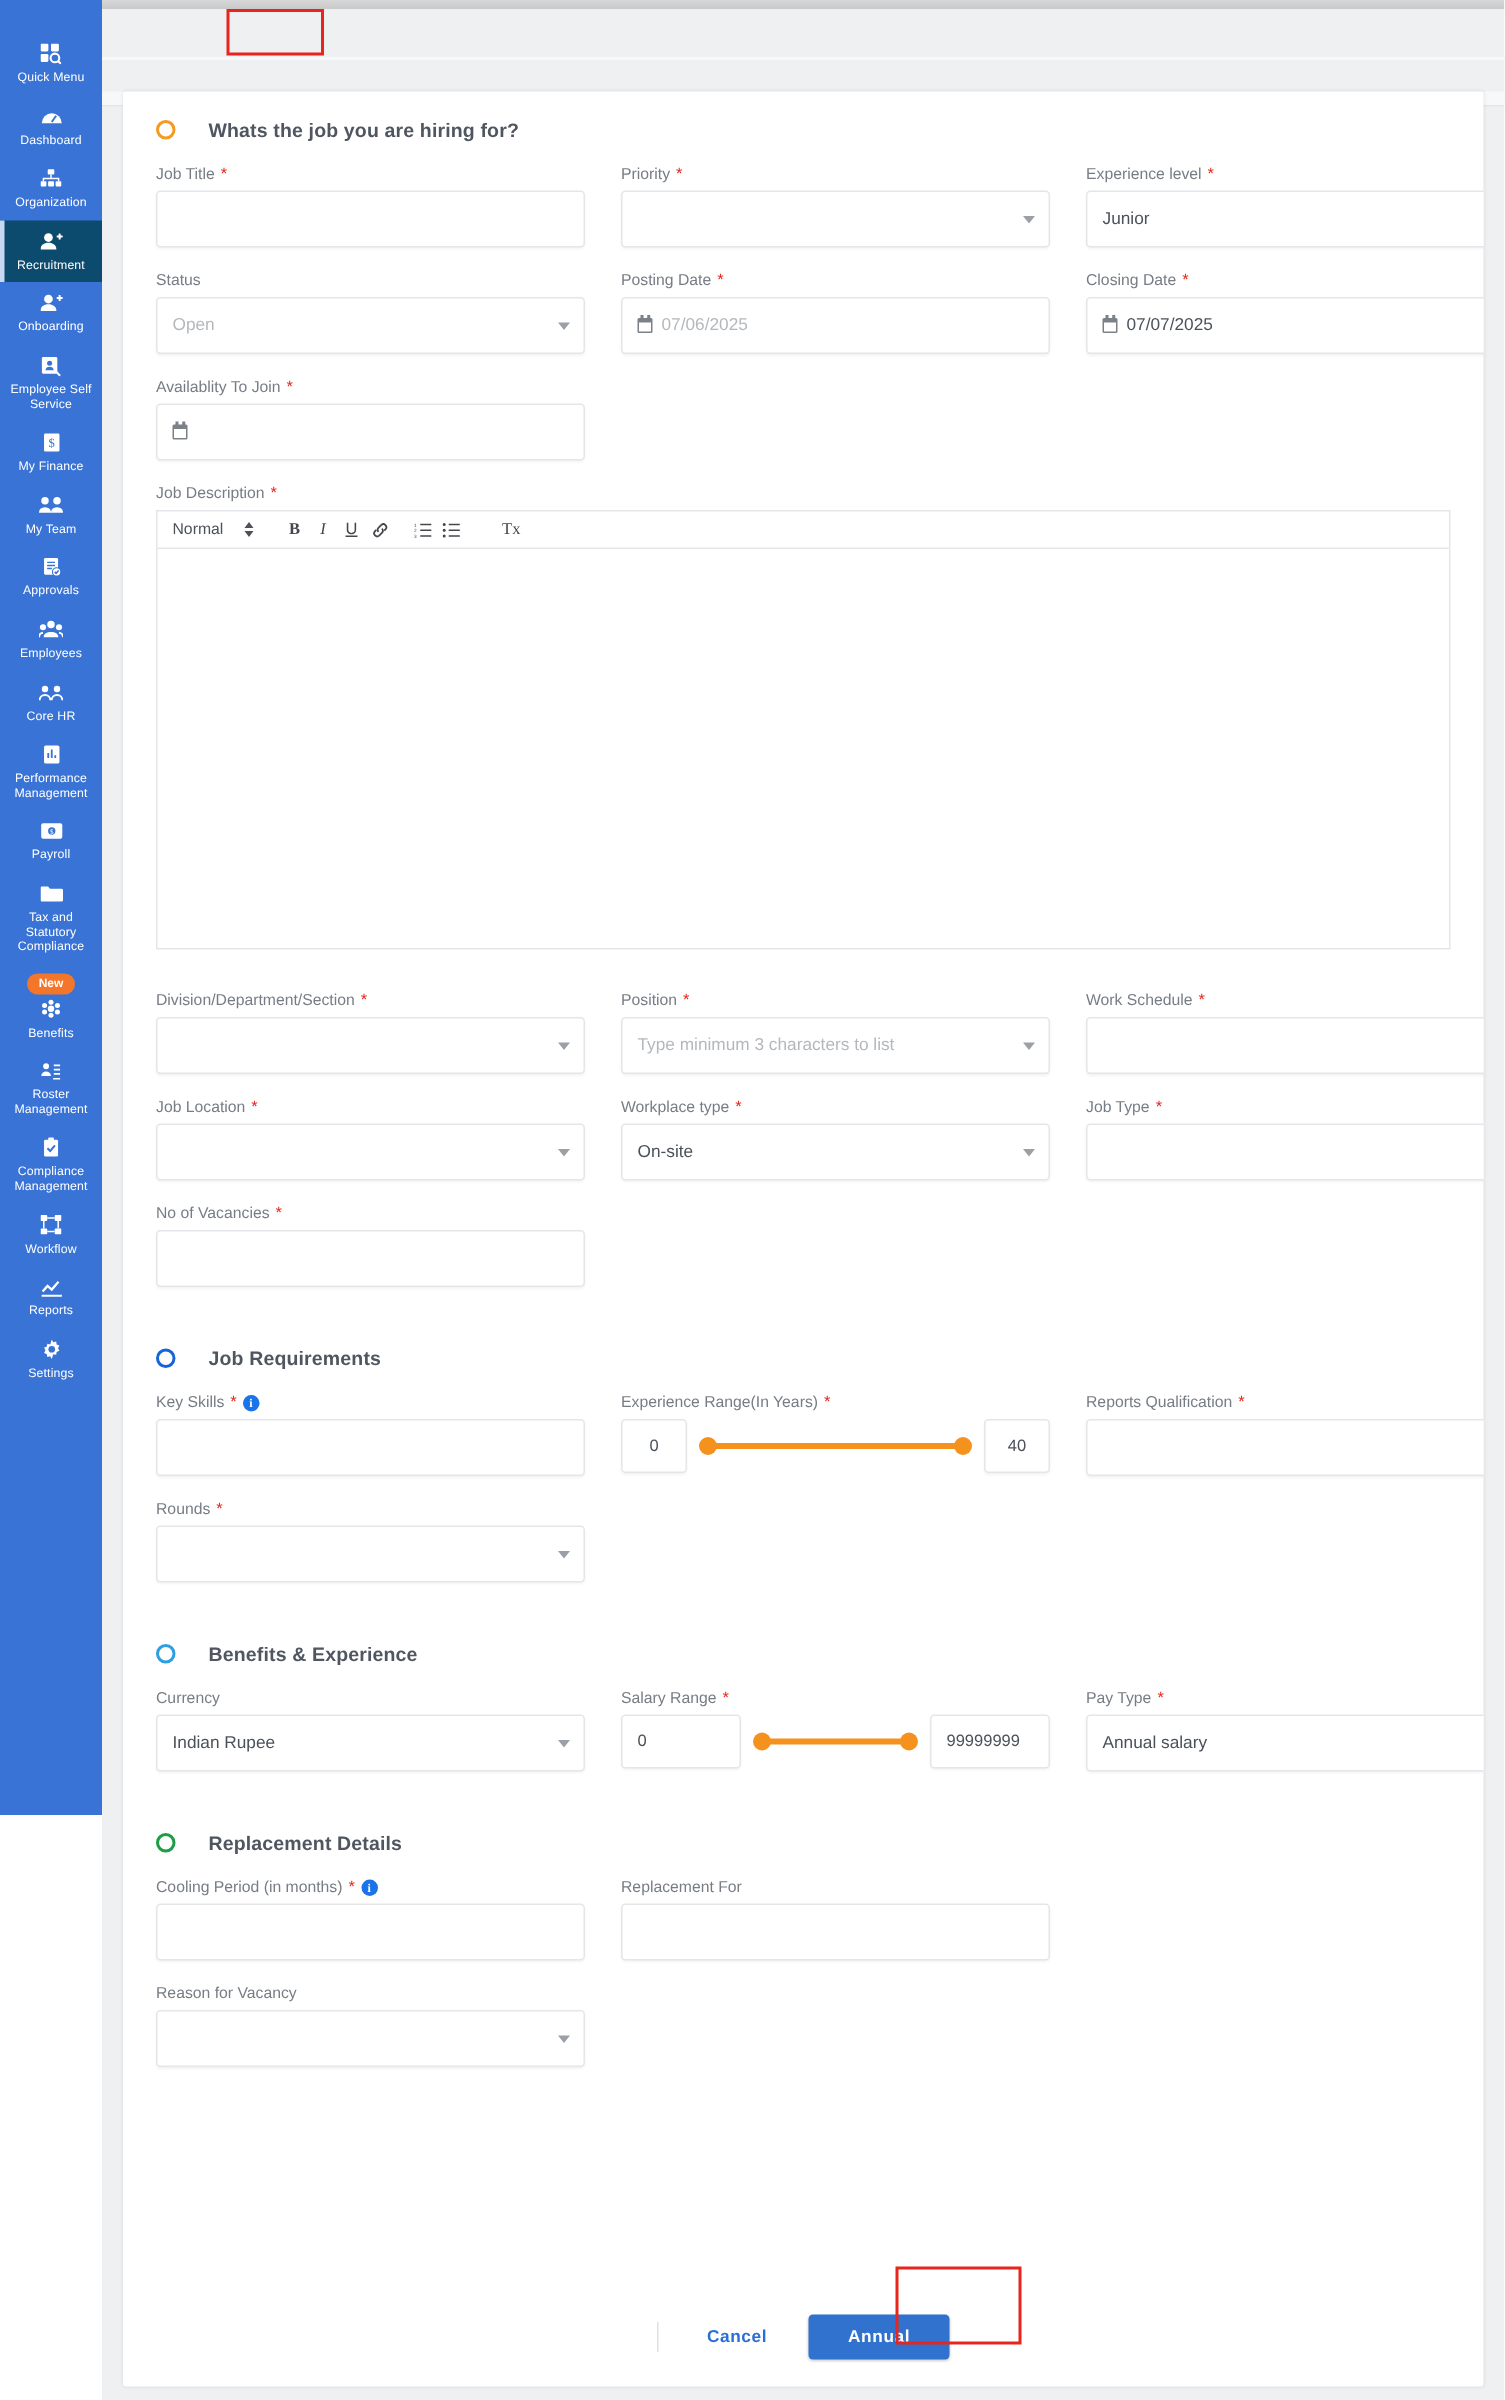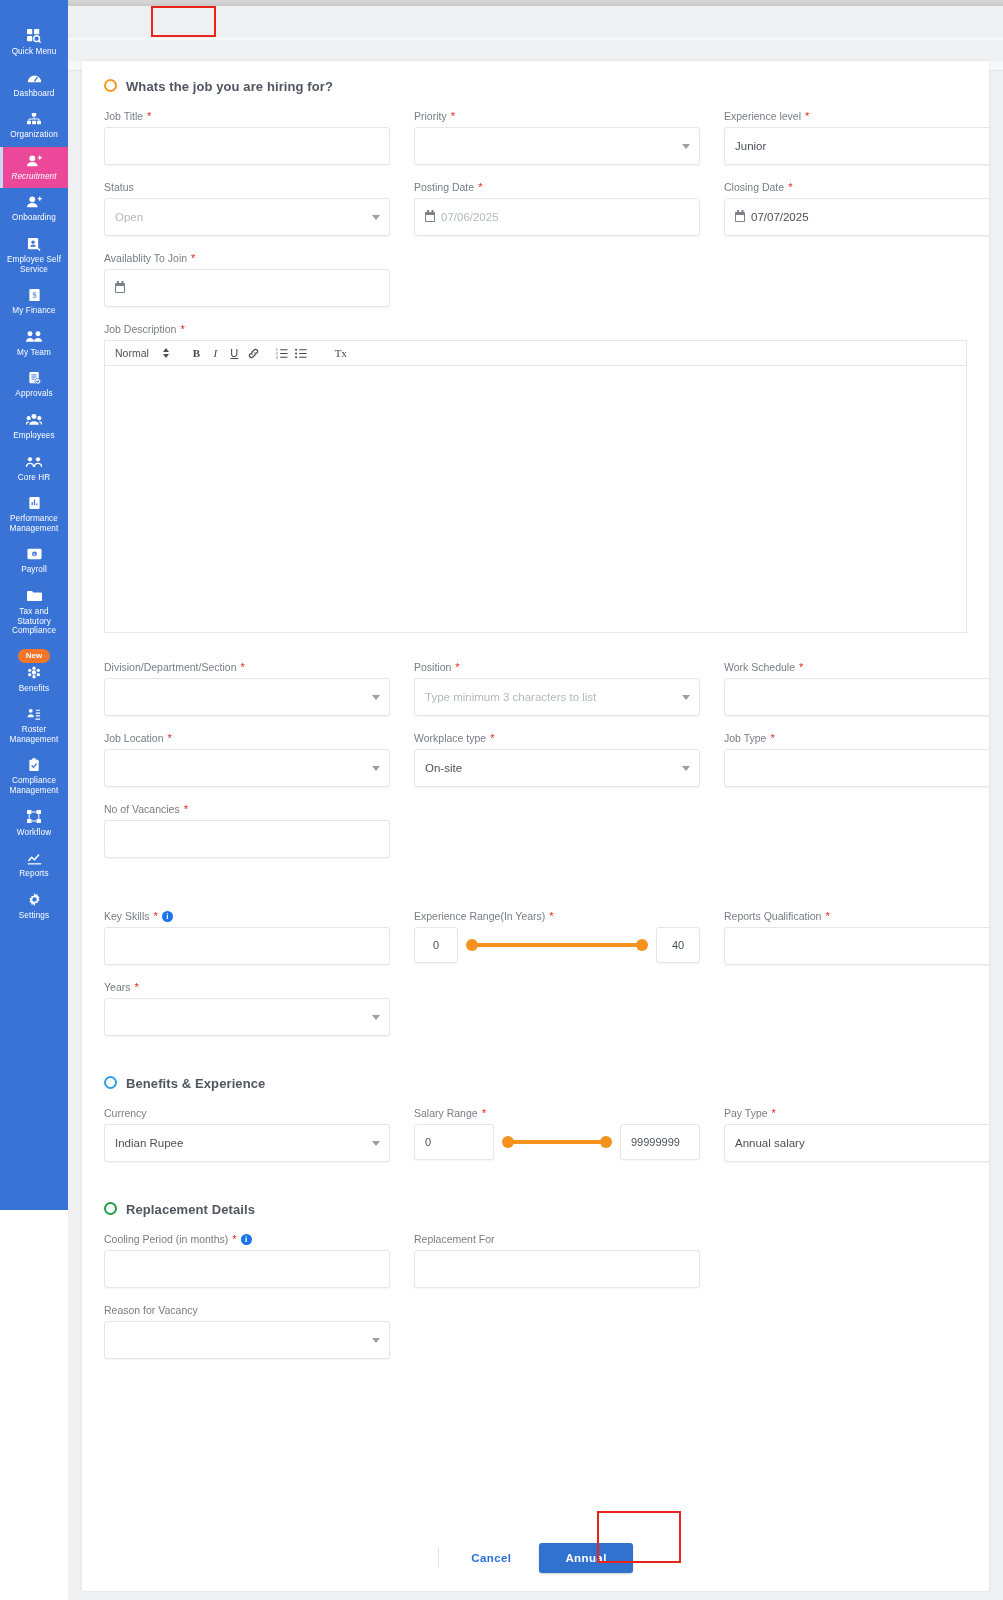--- a/index.html
+++ b/index.html
@@ -25,21 +25,21 @@
   }
   .nav-item {
     display:flex; flex-direction:column;
     align-items:center; justify-content:flex-start;
     color:#ffffff;
     padding:6px 2px 7px 2px;
     position:relative;
     cursor:pointer;
     min-height:40px;
   }
-  .nav-item.active { background:#ec4899;font-style:italic; }
+  .nav-item.active { background:#0c4a6e; }
   .nav-item.active::before {
     content:""; position:absolute; left:0; top:0; bottom:0;
     width:3px; background:#c8d8f2;
   }
   .nav-ico {
     font-size:13px; line-height:14px;
     height:16px; display:flex; align-items:center; justify-content:center;
     margin-bottom:3px;
   }
   .nav-ico svg { display:block; }
@@ -103,21 +103,21 @@
     position:absolute; left:14px; top:61px;
     width:907px; height:1530px;
     background:#ffffff;
     border-radius:2px;
     box-shadow:0 0 3px rgba(0,0,0,.09);
     overflow:hidden;
   }
 
   
   .section-head {
-    display:flex; align-items:flex-start; gap:9px;
+    display:flex; align-items:center; gap:22px;
     margin:0 0 4px 0;
   }
   .sec-circle {
     width:13px; height:13px; border-radius:50%;
     border:2.5px solid #f5991f; background:transparent;
     flex:none;
   }
   .sec-circle.blue   { border-color:#1565d8; }
   .sec-circle.lblue  { border-color:#2e9fe0; }
   .sec-circle.green  { border-color:#1e9e44; }
@@ -759,20 +759,24 @@
           <div class="fld">
             <span></span>
           </div>
         </div>
         <div class="col"></div>
         <div class="col"></div>
       </div>
 
       <div class="spacer-24"></div>
 
+      <div class="section-head">
+        <span class="sec-circle blue"></span>
+        <span class="sec-title">Job Requirements</span>
+      </div>
       <div class="spacer-12"></div>
 
       <div class="row">
         <div class="col">
           <div class="lbl">
             <span>Key Skills</span>
               <span class="req">*</span>
             <span class="info-i">i</span>
           </div>
           <div class="fld">
@@ -802,21 +806,21 @@
           <div class="fld sel">
             <span></span>
 
           </div>
         </div>
       </div>
 
       <div class="row">
         <div class="col">
           <div class="lbl">
-            <span>Years</span>
+            <span>Rounds</span>
               <span class="req">*</span>
           </div>
           <div class="fld sel">
             <span></span>
             <span class="caret"></span>
           </div>
         </div>
         <div class="col"></div>
         <div class="col"></div>
       </div>

